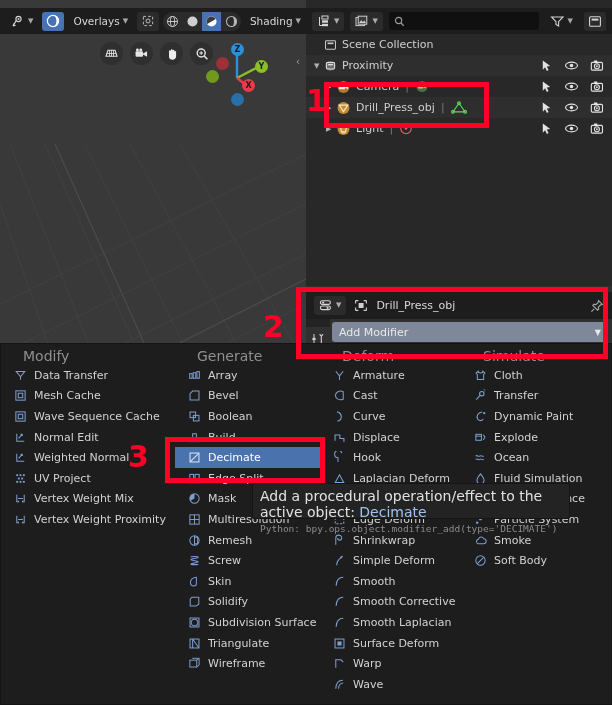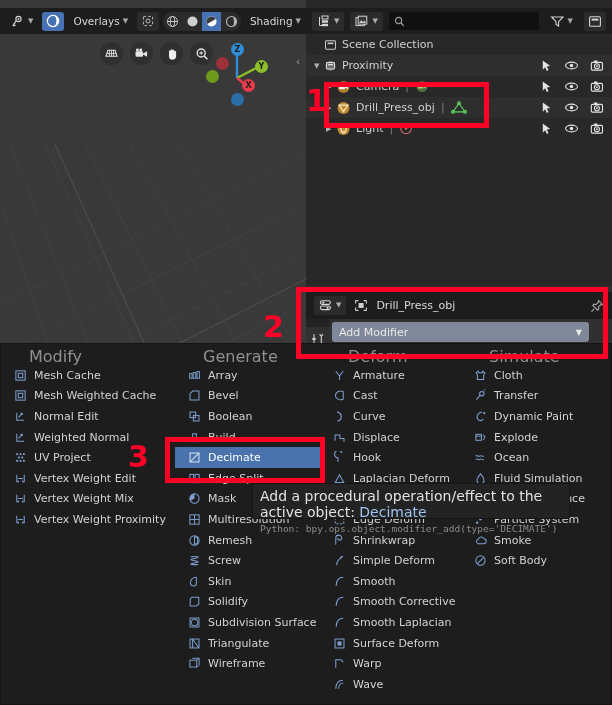--- a/index.html
+++ b/index.html
@@ -101,43 +101,43 @@
     position: absolute; left: 0; top: 6px; width: 306px; height: 27px;
     background: #1d1d1d; display: flex; align-items: center; gap: 8px; padding: 0 8px;
   }
   #props-tabcol {
     position: absolute; left: 0; top: 33px; width: 24px; bottom: 0;
     background: #232323; padding-top: 8px;
   }
   .ptab { height: 24px; display: flex; align-items: center; justify-content: center; }
   .ptab.sel { background: #303030; }
   #addmod-row {
-    position: absolute; left: 26px; top: 36px; right: 23px; height: 16px;
+    position: absolute; left: 26px; top: 36px; right: 4px; height: 16px;
   }
   #addmod {
     width: 100%; height: 20px; background: #7e8898; border-radius: 3px;
     display: flex; align-items: center; padding: 0 7px; color: #e8e8e8; font-size: 11px;
     position: relative;
   }
   #addmod .chev2 { position: absolute; right: 7px; font-size: 8px; }
 
   
   #menu {
     position: absolute; left: 0; top: 343px; width: 612px; height: 362px;
     background: #1d1d1d; border: 1px solid #141414;
     display: flex; padding-top: 3px;
   }
   .mcol { position: relative; }
   .mcol.c1 { width: 174px; }
   .mcol.c2 { width: 145px; }
   .mcol.c3 { width: 141px; }
   .mcol.c4 { width: 150px; }
   .mhead {
-    height: 18px; display: flex; align-items: center; padding-left: 28px;
-    color: #909090; font-size: 16px;
+    height: 18px; display: flex; align-items: center; padding-left: 22px;
+    color: #909090; font-size: 14px;
   }
   .mitem {
     height: 20.6px; display: flex; align-items: center; gap: 7px;
     padding-left: 12px; color: #d2d2d2; font-size: 11px; white-space: nowrap;
   }
   .mitem.sel { background: #4a72ad; color: #ffffff; }
   .mitem .mi { width: 14px; display: flex; align-items: center; justify-content: center; }
 
   
   #tooltip {
@@ -542,34 +542,43 @@
   </div>
 
   <div id="menu">
 
     <div class="mcol c1">
       <div class="mhead">Modify</div>
 
       <div class="mitem">
         <span class="mi">
             <svg width="13" height="13" viewBox="0 0 14 14">
+              <path d="M2.4 2.6 H11.6 L7 8.4 Z" fill="none" stroke="#7d9fd0" stroke-width="1.1"></path>
+              <line x1="7" y1="8.4" x2="7" y2="11.6" stroke="#7d9fd0" stroke-width="1.1"></line>
+            </svg>
+          </span>
+        <span>Data Transfer</span>
+      </div>
+      <div class="mitem">
+        <span class="mi">
+            <svg width="13" height="13" viewBox="0 0 14 14">
               <rect x="2" y="2" width="10" height="10" fill="none" stroke="#7d9fd0" stroke-width="1.1"></rect>
               <rect x="4.6" y="4.6" width="4.8" height="4.8" fill="none" stroke="#7d9fd0" stroke-width="1.1"></rect>
             </svg>
           </span>
         <span>Mesh Cache</span>
       </div>
       <div class="mitem">
         <span class="mi">
             <svg width="13" height="13" viewBox="0 0 14 14">
               <rect x="2" y="2" width="10" height="10" fill="none" stroke="#7d9fd0" stroke-width="1.1"></rect>
               <rect x="4.6" y="4.6" width="4.8" height="4.8" fill="none" stroke="#7d9fd0" stroke-width="1.1"></rect>
             </svg>
           </span>
-        <span>Mesh Weighted Cache</span>
+        <span>Wave Sequence Cache</span>
       </div>
       <div class="mitem">
         <span class="mi">
             <svg width="13" height="13" viewBox="0 0 14 14">
               <path d="M3 3 V11 H11" fill="none" stroke="#7d9fd0" stroke-width="1.1"></path>
               <path d="M5 8 L9 3.4 M9 3.4 L7 3.4 M9 3.4 L9 5.4" stroke="#7d9fd0" stroke-width="1.1" fill="none"></path>
             </svg>
           </span>
         <span>Normal Edit</span>
       </div>
@@ -605,35 +614,20 @@
               <g stroke="#7d9fd0" stroke-width="1.1" fill="none">
                 <path d="M3 3 V11 M11 3 V11"></path>
                 <line x1="4.4" y1="7" x2="9.6" y2="7"></line>
               </g>
               <g fill="#7d9fd0">
                 <rect x="3.6" y="9.4" width="1.8" height="1.8"></rect>
                 <rect x="8.6" y="9.4" width="1.8" height="1.8"></rect>
               </g>
             </svg>
           </span>
-        <span>Vertex Weight Edit</span>
-      </div>
-      <div class="mitem">
-        <span class="mi">
-            <svg width="13" height="13" viewBox="0 0 14 14">
-              <g stroke="#7d9fd0" stroke-width="1.1" fill="none">
-                <path d="M3 3 V11 M11 3 V11"></path>
-                <line x1="4.4" y1="7" x2="9.6" y2="7"></line>
-              </g>
-              <g fill="#7d9fd0">
-                <rect x="3.6" y="9.4" width="1.8" height="1.8"></rect>
-                <rect x="8.6" y="9.4" width="1.8" height="1.8"></rect>
-              </g>
-            </svg>
-          </span>
         <span>Vertex Weight Mix</span>
       </div>
       <div class="mitem">
         <span class="mi">
             <svg width="13" height="13" viewBox="0 0 14 14">
               <g stroke="#7d9fd0" stroke-width="1.1" fill="none">
                 <path d="M3 3 V11 M11 3 V11"></path>
                 <line x1="4.4" y1="7" x2="9.6" y2="7"></line>
               </g>
               <g fill="#7d9fd0">

